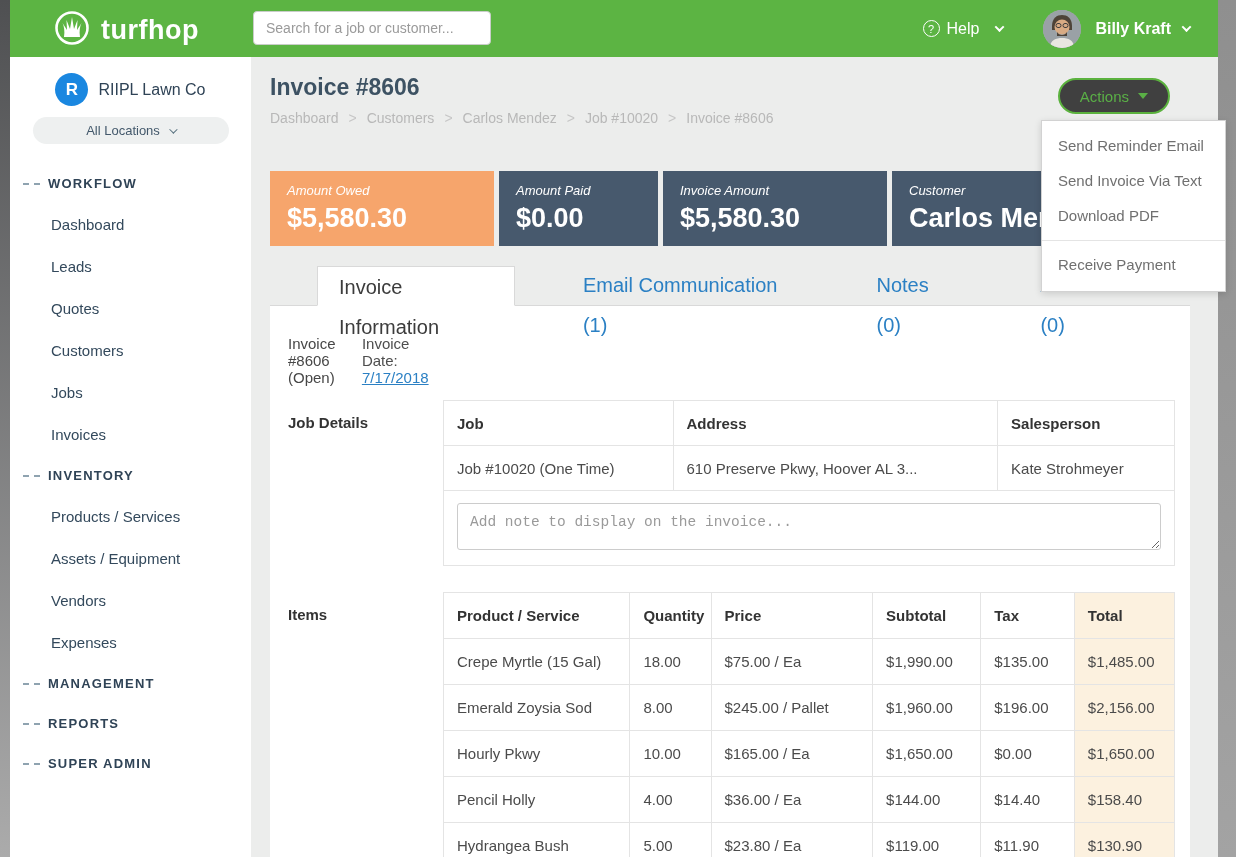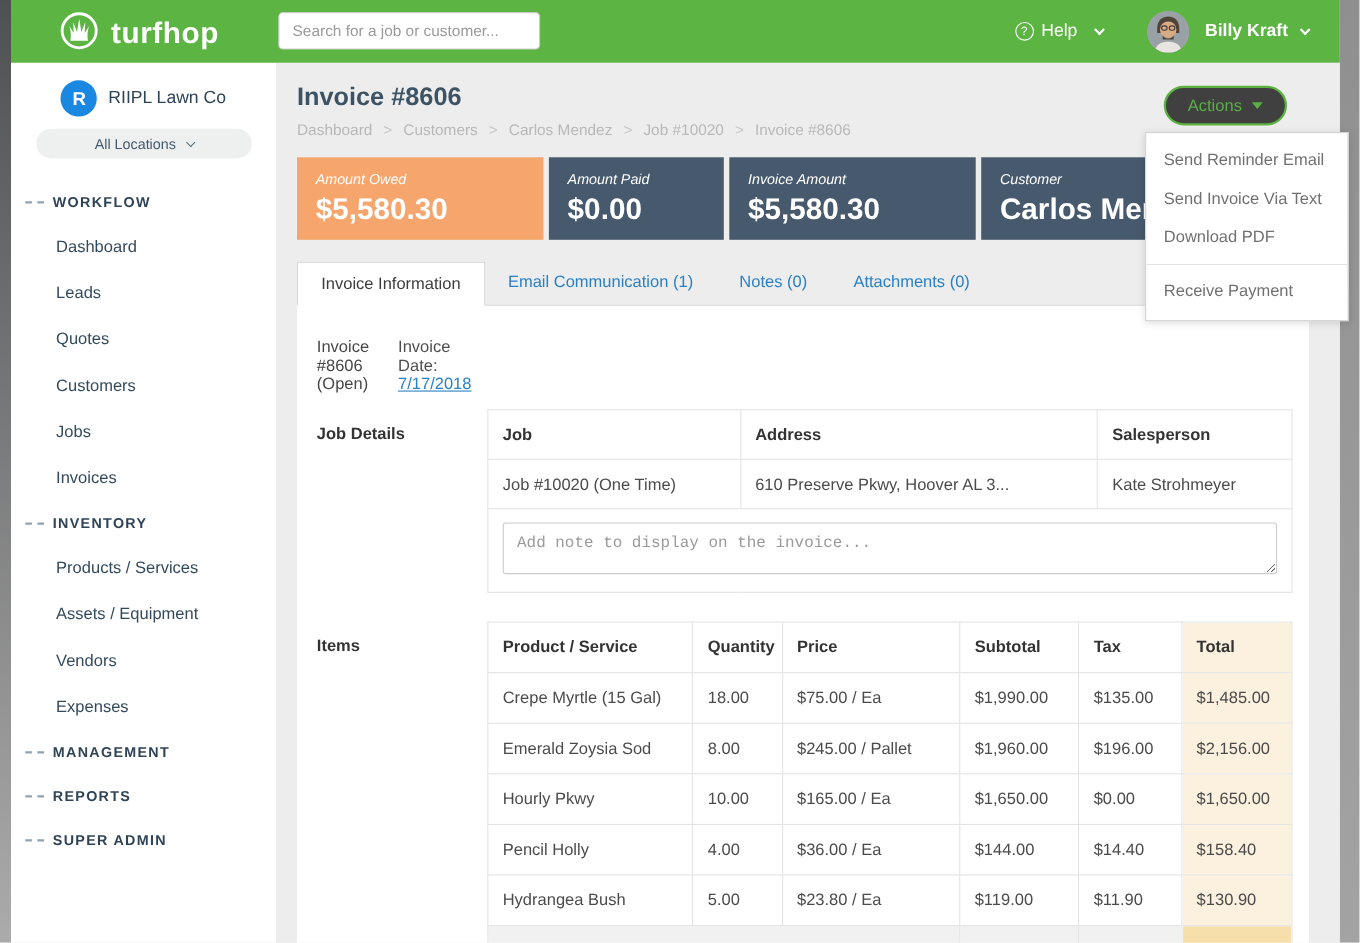--- a/index.html
+++ b/index.html
@@ -49,21 +49,21 @@
               font-size: 13px; color: #43586b; font-family: inherit; cursor: pointer; }
   .chev-dark { display: inline-block; width: 6px; height: 6px; border-right: 1.5px solid #56707e;
                border-bottom: 1.5px solid #56707e; transform: rotate(45deg) translateY(-2px); }
   .nav { margin-top: 20px; }
   .nav-header { position: relative; height: 40px; line-height: 40px; padding-left: 38px;
                 font-size: 13px; font-weight: bold; letter-spacing: 1.2px; color: #2f4356; }
   .nav-dash { position: absolute; left: 13px; top: 19px; width: 17px; border-top: 2px dashed #8fa3b0; }
   .nav-item { height: 42px; line-height: 42px; padding-left: 41px; font-size: 15px; color: #33495c; cursor: pointer; }
 
   
-  .page-head { position: relative; padding-top: 17px; height: 86px; }
+  .page-head { position: relative; padding-top: 17px; height: 114px; }
   .page-title { font-size: 23px; font-weight: bold; color: #3d5263; }
   .breadcrumb { margin-top: 9px; font-size: 14px; color: #b8b8b8; display: flex; align-items: center; }
   .crumb { cursor: pointer; }
   .crumb + .crumb::before { content: ">"; margin: 0 10px; color: #c6c6c6; cursor: default; }
   .actions-btn { position: absolute; right: 20px; top: 21px; height: 36px; padding: 0 20px;
                  border: 2px solid #5bb23e; border-radius: 18px; background: #404040;
                  color: #5aaf46; font-size: 15px; font-family: inherit; cursor: pointer;
                  display: flex; align-items: center; gap: 9px; }
   .caret-down { width: 0; height: 0; border-left: 5px solid transparent; border-right: 5px solid transparent;
                 border-top: 6px solid #5aaf46; }
@@ -73,21 +73,21 @@
   .stat { background: #47596d; color: #fff; padding: 12px 0 0 17px; overflow: hidden; white-space: nowrap; }
   .stat:nth-child(1) { width: 224px; background: #f6a56c; flex: 0 0 auto; }
   .stat:nth-child(2) { width: 159px; flex: 0 0 auto; }
   .stat:nth-child(3) { width: 224px; flex: 0 0 auto; }
   .stat:nth-child(4) { flex: 1; }
   .stat-label { font-style: italic; font-size: 13px; }
   .stat-value { margin-top: 5px; font-size: 27px; font-weight: bold; }
 
   
   .tabs { margin-top: 19px; height: 41px; display: flex; border-bottom: 1px solid #d9d9d9; align-items: flex-end; }
-  .tab { height: 40px; line-height: 40px; padding: 0 21px; font-size: 15px; color: #2b80c4; cursor: pointer; }
+  .tab { height: 40px; line-height: 40px; padding: 0 21px; font-size: 20px; color: #2b80c4; cursor: pointer; margin-left: 47px; }
   .tab.active { background: #fff; border: 1px solid #d9d9d9; border-bottom: 1px solid #fff;
                 margin-bottom: -1px; color: #3c3c3c; cursor: default; }
 
   
   .panel { background: #fff; min-height: 580px; padding: 17px 15px 10px 18px; }
   .row { display: grid; grid-template-columns: 155px 1fr; }
   .row-label { font-size: 15px; font-weight: bold; color: #333; padding-top: 14px; }
   .number-row { margin-bottom: 14px; }
   .number-line { display: flex; justify-content: space-between; align-items: center; padding-top: 12px; font-size: 15px; }
   .number-value { color: #474747; }

